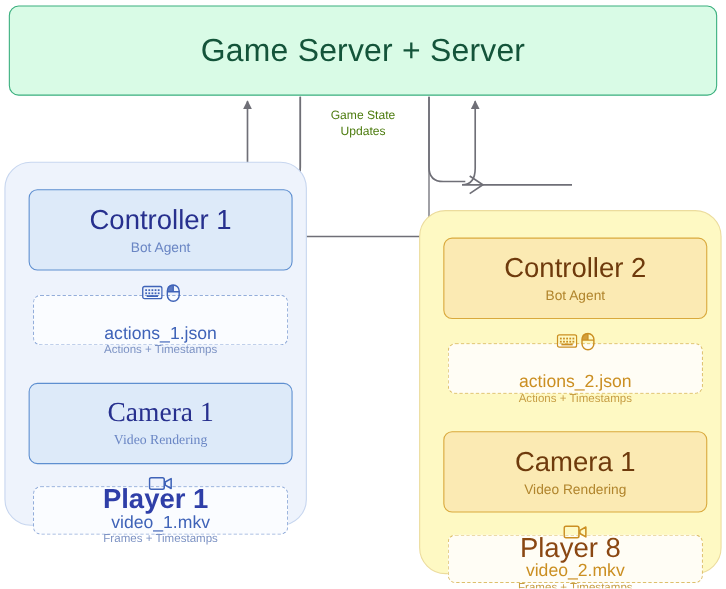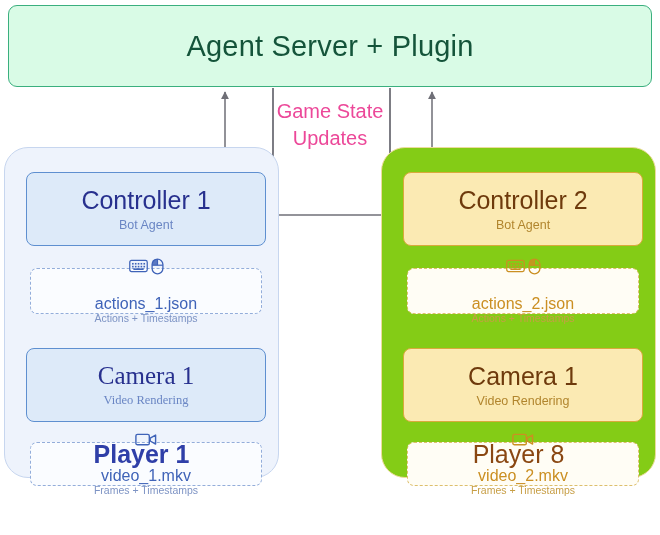--- a/index.html
+++ b/index.html
@@ -49,22 +49,23 @@
   }
   .panel-left {
     left: 4px;
     width: 275px;
     background: #eef3fc;
     border: 1.3px solid #c7d6ef;
   }
   .panel-right {
     left: 381px;
     width: 275px;
-    background: #84cc16;
+    background: #fef9c3;
     border: 1.3px solid #ecdc9d;
+    margin-top: 44px;
   }
   .panel-footer {
     position: absolute;
     left: 0;
     bottom: 8px;
     width: 100%;
     text-align: center;
     font-size: 25px;
   }
   .panel-left .panel-footer  { color: #2f3fa8; font-weight: bold; }
@@ -136,22 +137,22 @@
   .artifact-meta { font-size: 10.5px; }
   .artifact-blue .artifact-name { color: #3f63b8; }
   .artifact-blue .artifact-meta { color: #7d93c4; }
   .artifact-gold .artifact-name { color: #cb8f22; }
   .artifact-gold .artifact-meta { color: #c79e45; }
 
   
   .mid-label {
     position: absolute;
     text-align: center;
-    color: #ec4899;
-    font-size: 20px;
+    color: #4d7c0f;
+    font-size: 11px;
     line-height: 1.35;
     white-space: pre-line;
   }
   #label-game-state { left: 270px; top: 98px; width: 120px; }
   #label-player-coord { left: 266px; top: 195px; width: 128px; }
 
   
   #connectors {
     position: absolute;
     left: 0; top: 0;
@@ -194,21 +195,21 @@
     <path d="M 258 245 Q 270 245 270 258 L 270 312 Q 270 325 257 325 L 152 325 Q 141 325 141 334 L 141 344" fill="none" stroke="#6f6f77" stroke-width="1.5" marker-end="url(#arrowGray)"></path>
 
     <path d="M 402 245 Q 391 245 391 258 L 391 312 Q 391 325 404 325 L 508 325 Q 519 325 519 334 L 519 344" fill="none" stroke="#6f6f77" stroke-width="1.5" marker-end="url(#arrowGray)"></path>
 
     <line x1="141" y1="418" x2="141" y2="440" stroke="#8f8f98" stroke-width="1.3" stroke-dasharray="3,3" marker-end="url(#arrowGray)"></line>
 
     <line x1="519" y1="418" x2="519" y2="440" stroke="#b9a262" stroke-width="1.3" stroke-dasharray="3,3" marker-end="url(#arrowGray)"></line>
   </svg>
 
   <div class="server-box">
-    <div class="server-title">Agent Server + Plugin</div>
+    <div class="server-title">Game Server + Server</div>
   </div>
 
   <div class="mid-label" id="label-game-state">Game State
 Updates</div>
 
   <div class="player-panel panel-left">
 
     <div class="node node-blue" style="left:21px; top:24px; width:240px; height:74px;">
       <div class="node-title">Controller 1</div>
       <div class="node-sub">Bot Agent</div>

